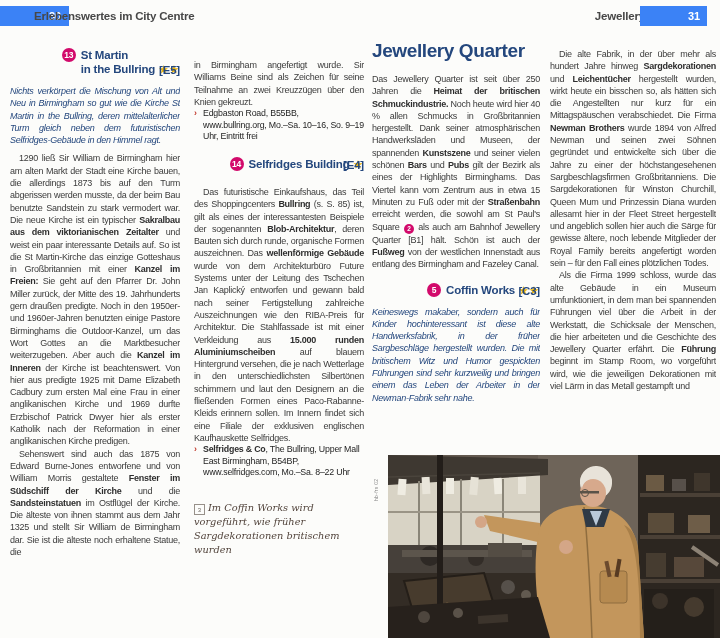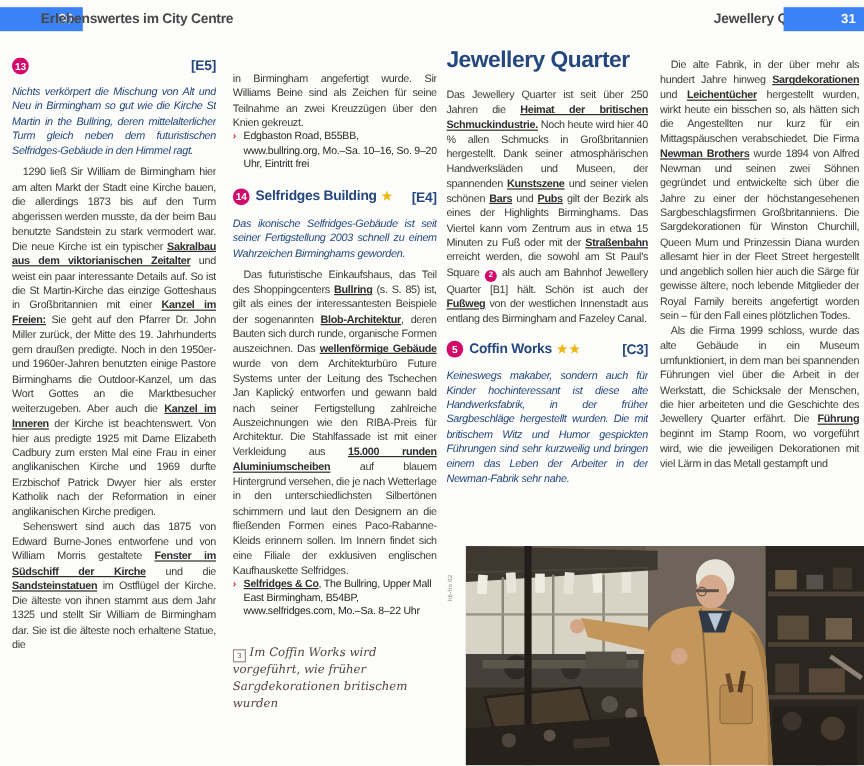--- a/index.html
+++ b/index.html
@@ -3,42 +3,42 @@
 <meta charset="utf-8">
 <style>
   html,body{margin:0;padding:0;width:720px;height:638px;overflow:hidden;
     background:#fcfcfa;font-family:"Liberation Sans",sans-serif;}
   .page{position:relative;width:720px;height:638px;background:#fcfcfa;}
 
   
   .hdr-box{position:absolute;top:6px;height:20px;background:#3b82f6;color:#fff;
     font-weight:bold;font-size:11px;display:flex;align-items:center;justify-content:center;padding-left:41px;}
   .hdr-box.left{left:0;width:28px;}
-  .hdr-box.right{right:0;width:26px;text-align:center;}
+  .hdr-box.right{right:13px;width:26px;text-align:center;}
   .hdr-title{position:absolute;top:6px;height:20px;display:flex;align-items:center;
     font-weight:bold;font-size:11.5px;color:#474747;letter-spacing:-0.2px;}
   .hdr-title.left{left:34px;}
   .hdr-title.right{right:32px;}
 
   
   .col{position:absolute;overflow:hidden;color:#3b3b3b;font-size:9px;line-height:12.3px;
     letter-spacing:-0.25px;text-align:justify;hyphens:auto;}
   #col1{left:10px;top:48px;width:170px;height:586px;}
   #col2{left:194px;top:48px;width:170px;height:586px;margin-top:11px;}
   #col3{left:372px;top:40px;width:168px;height:412px;}
   #col4{left:550px;top:48px;width:166px;height:404px;}
   .col p{margin:0;}
   .col p.indent{text-indent:9px;}
-  .col b{color:#2e2e2e;text-decoration:underline;}
+  .col b{color:#2e2e2e;}
   .gap6{height:6px;} .gap12{height:12px;} .gap14{height:14px;} .gap22{height:22px;}
 
   
   .entry-head{position:relative;display:flex;gap:5px;align-items:flex-start;
     color:#24477d;font-weight:bold;font-size:11.5px;line-height:14px;
-    letter-spacing:-0.2px;text-align:left;margin:0 0 8px 0;}
+    letter-spacing:-0.2px;text-align:left;margin:0 0 8px 0;justify-content:flex-end;}
   .badge{flex:0 0 auto;width:14px;height:14px;border-radius:50%;background:#d20a6b;
     color:#fff;font-size:8.5px;font-weight:bold;display:flex;align-items:center;
     justify-content:center;margin-top:0;}
   .stars{color:#edb50a;margin-left:4px;font-size:10px;letter-spacing:1.5px;}
   .map-ref{position:absolute;right:0;bottom:0;color:#24477d;font-weight:bold;}
 
   
   .lead{color:#24477d;font-style:italic;}
 
   
@@ -76,40 +76,43 @@
 <div class="page">
 
   <div class="hdr-box left">30</div>
   <div class="hdr-title left">Erlebenswertes im City Centre</div>
   <div class="hdr-title right">Jewellery Quarter</div>
   <div class="hdr-box right">31</div>
 
   <section class="col" id="col1">
     <h3 class="entry-head">
       <span class="badge">13</span>
+      <span>
+        <span>St Martin</span><br>
+        <span>in the Bullring</span><span class="stars">★★</span>
+      </span>
       <span class="map-ref">[E5]</span>
     </h3>
     <p class="lead">Nichts verkörpert die Mischung von Alt und Neu in Birmingham so gut wie die Kirche St Martin in the Bullring, deren mittelalterlicher Turm gleich neben dem futuristischen Selfridges-Gebäude in den Himmel ragt.</p>
     <div class="gap6"></div>
     <p class="indent">1290 ließ Sir William de Birmingham hier am alten Markt der Stadt eine Kirche bauen, die allerdings 1873 bis auf den Turm abgerissen werden musste, da der beim Bau benutzte Sandstein zu stark vermodert war. Die neue Kirche ist ein typischer <b>Sakralbau aus dem viktorianischen Zeitalter</b> und weist ein paar interessante Details auf. So ist die St Martin-Kirche das einzige Gotteshaus in Großbritannien mit einer <b>Kanzel im Freien:</b> Sie geht auf den Pfarrer Dr. John Miller zurück, der Mitte des 19. Jahrhunderts gern draußen predigte. Noch in den 1950er- und 1960er-Jahren benutzten einige Pastore Birminghams die Outdoor-Kanzel, um das Wort Gottes an die Marktbesucher weiterzugeben. Aber auch die <b>Kanzel im Inneren</b> der Kirche ist beachtenswert. Von hier aus predigte 1925 mit Dame Elizabeth Cadbury zum ersten Mal eine Frau in einer anglikanischen Kirche und 1969 durfte Erzbischof Patrick Dwyer hier als erster Katholik nach der Reformation in einer anglikanischen Kirche predigen.</p>
     <p class="indent">Sehenswert sind auch das 1875 von Edward Burne-Jones entworfene und von William Morris gestaltete <b>Fenster im Südschiff der Kirche</b> und die <b>Sandsteinstatuen</b> im Ostflügel der Kirche. Die älteste von ihnen stammt aus dem Jahr 1325 und stellt Sir William de Birmingham dar. Sie ist die älteste noch erhaltene Statue, die</p>
   </section>
 
   <section class="col" id="col2">
     <p>in Birmingham angefertigt wurde. Sir Williams Beine sind als Zeichen für seine Teilnahme an zwei Kreuzzügen über den Knien gekreuzt.</p>
-    <p class="info"><span class="arrow">›</span><span>Edgbaston Road, B55BB, www.bullring.org, Mo.–Sa. 10–16, So. 9–20 Uhr, Eintritt frei</span></p>
+    <p class="info"><span class="arrow">›</span><span>Edgbaston Road, B55BB, www.bullring.org, Mo.–Sa. 10–16, So. 9–19 Uhr, Eintritt frei</span></p>
     <div class="gap14"></div>
     <h3 class="entry-head">
       <span class="badge">14</span>
       <span>
         <span>Selfridges Building</span><span class="stars">★</span>
       </span>
       <span class="map-ref">[E4]</span>
     </h3>
-    <p class="lead">Das ikonische Selfridges-Gebäude ist seit seiner Fertigstellung 2003 schnell zu einem Wahrzeichen Birminghams geworden.</p>
     <div class="gap6"></div>
     <p class="indent">Das futuristische Einkaufshaus, das Teil des Shoppingcenters <b>Bullring</b> (s. S. 85) ist, gilt als eines der interessantesten Beispiele der sogenannten <b>Blob-Architektur</b>, deren Bauten sich durch runde, organische Formen auszeichnen. Das <b>wellenförmige Gebäude</b> wurde von dem Architekturbüro Future Systems unter der Leitung des Tschechen Jan Kaplický entworfen und gewann bald nach seiner Fertigstellung zahlreiche Auszeichnungen wie den RIBA-Preis für Architektur. Die Stahlfassade ist mit einer Verkleidung aus <b>15.000 runden Aluminiumscheiben</b> auf blauem Hintergrund versehen, die je nach Wetterlage in den unterschiedlichsten Silbertönen schimmern und laut den Designern an die fließenden Formen eines Paco-Rabanne-Kleids erinnern sollen. Im Innern findet sich eine Filiale der exklusiven englischen Kaufhauskette Selfridges.</p>
     <p class="info"><span class="arrow">›</span><span><b>Selfridges &amp; Co</b>, The Bullring, Upper Mall East Birmingham, B54BP, www.selfridges.com, Mo.–Sa. 8–22 Uhr</span></p>
     <div class="gap22"></div>
     <p class="caption"><span class="photo-box">3</span><span>Im Coffin Works wird vorgeführt, wie früher Sargdekorationen britischem wurden</span></p>
   </section>
 
   <section class="col" id="col3">
     <h2 class="section-title">Jewellery Quarter</h2>
     <p>Das Jewellery Quarter ist seit über 250 Jahren die <b>Heimat der britischen Schmuckindustrie.</b> Noch heute wird hier 40 % allen Schmucks in Großbritannien hergestellt. Dank seiner atmosphärischen Handwerksläden und Museen, der spannenden <b>Kunstszene</b> und seiner vielen schönen <b>Bars</b> und <b>Pubs</b> gilt der Bezirk als eines der Highlights Birminghams. Das Viertel kann vom Zentrum aus in etwa 15 Minuten zu Fuß oder mit der <b>Straßenbahn</b> erreicht werden, die sowohl am St Paul's Square <span class="inline-badge">2</span> als auch am Bahnhof Jewellery Quarter [B1] hält. Schön ist auch der <b>Fußweg</b> von der westlichen Innenstadt aus entlang des Birmingham and Fazeley Canal.</p>

